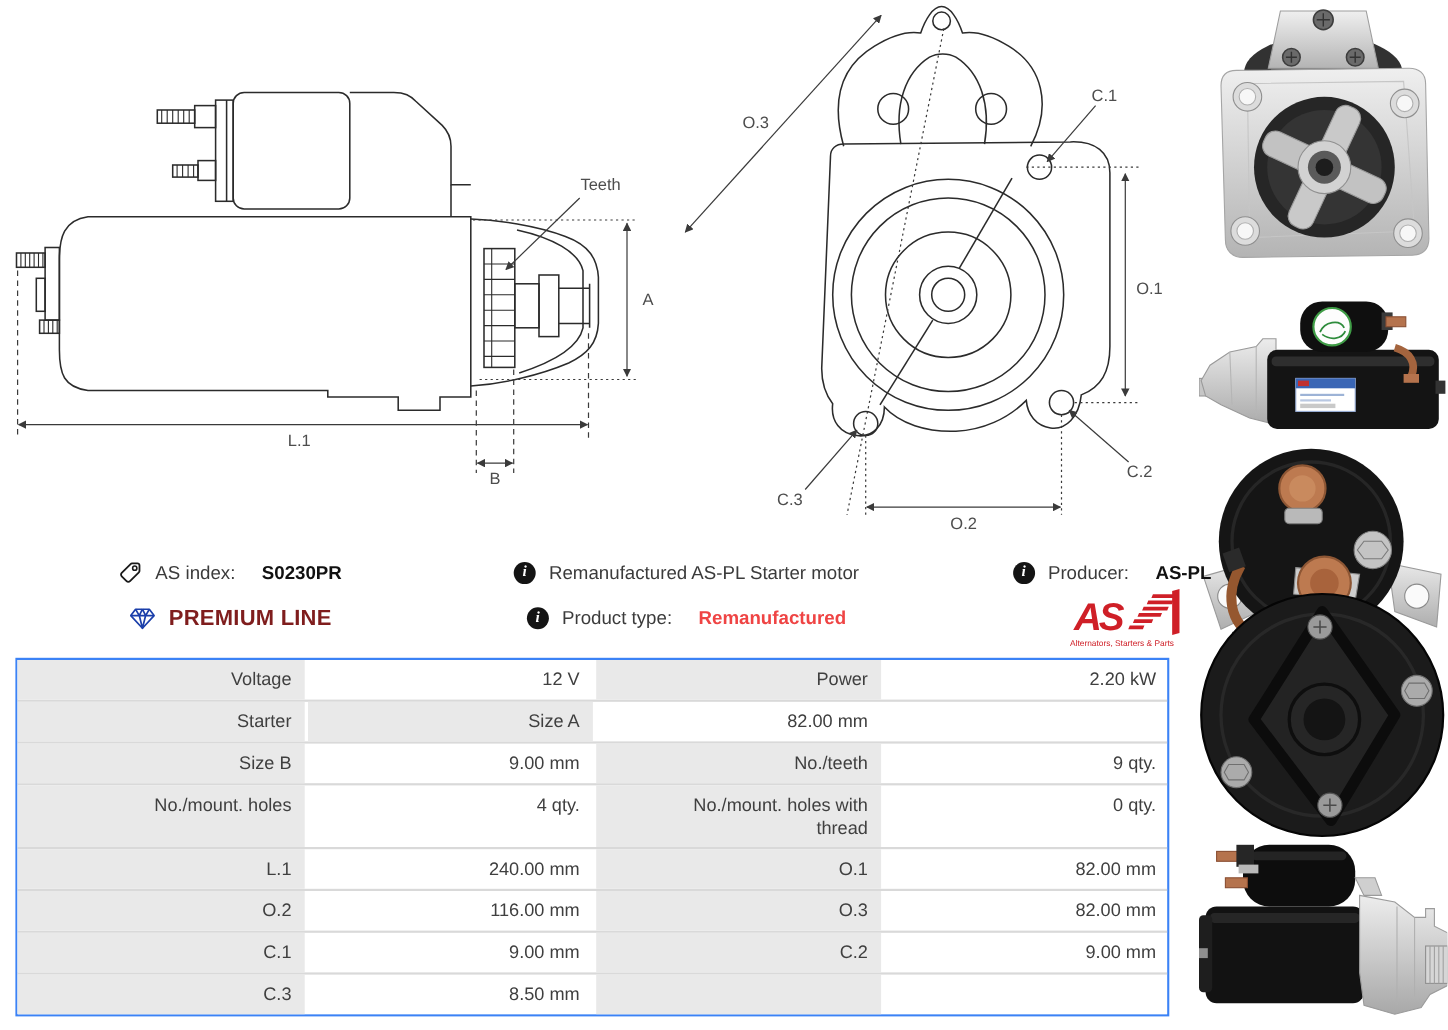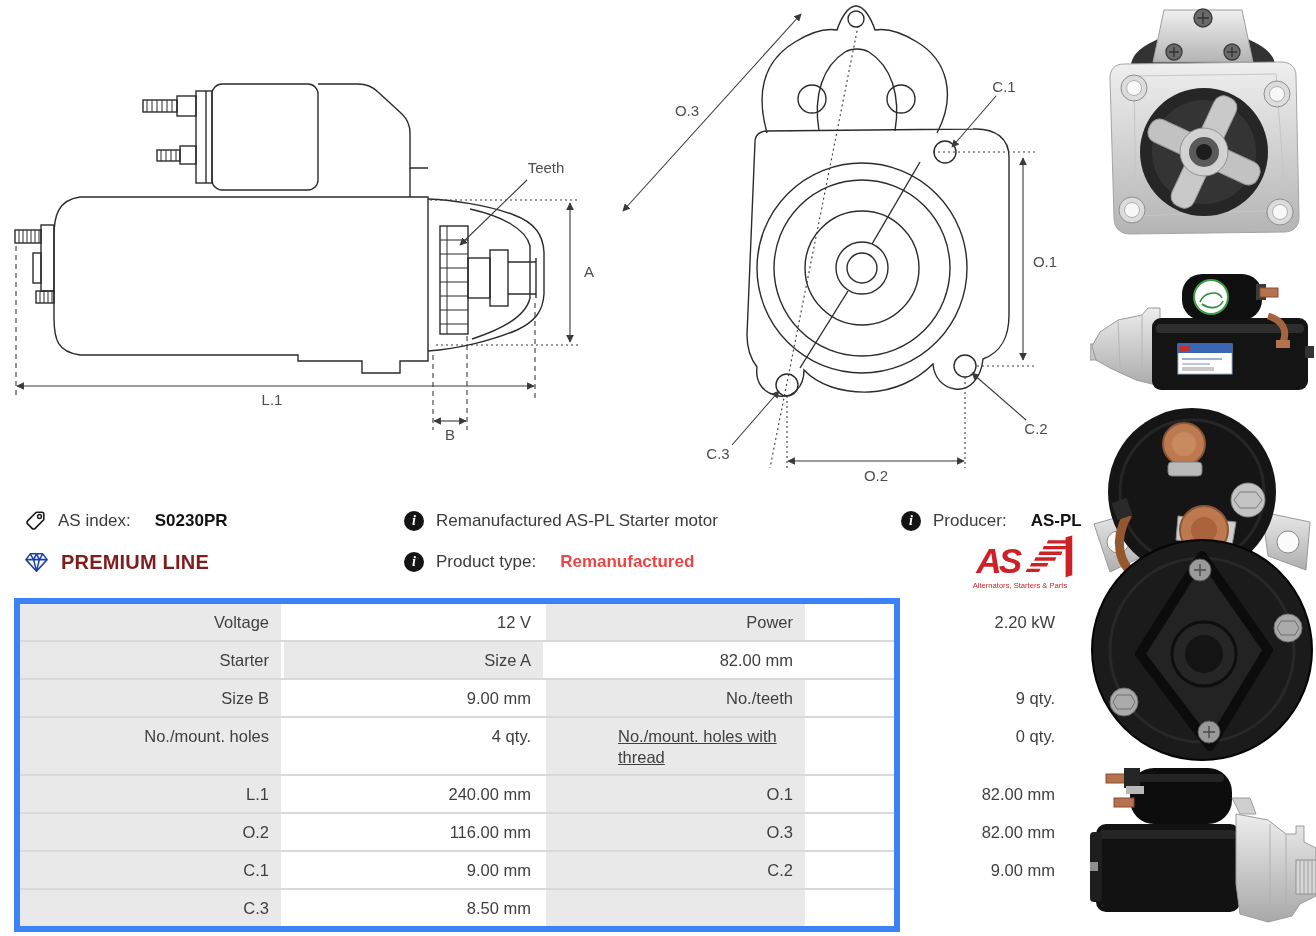--- a/index.html
+++ b/index.html
@@ -2,41 +2,41 @@
 <html><head>
 <meta charset="utf-8">
 <style>
   html,body{margin:0;padding:0;background:#fff;}
   .page{position:relative;width:1316px;height:936px;background:#fff;overflow:hidden;
         font-family:"Liberation Sans",sans-serif;color:#3b3b3b;}
   svg{display:block;}
   
   .info-col{position:absolute;top:506px;}
   .info-row{display:flex;align-items:center;height:30px;margin-bottom:11px;
-            font-size:17px;color:#3b3b3b;white-space:nowrap;}
+            font-size:17px;color:#3b3b3b;white-space:nowrap;justify-content:center;}
   .ic{margin-right:12px;display:inline-flex;align-items:center;}
   .iinfo{display:inline-flex;align-items:center;justify-content:center;
          width:20px;height:20px;border-radius:50%;background:#141414;color:#fff;
          font:italic bold 14px "Liberation Serif",serif;margin-right:12px;flex:none;}
   .ival{color:#111;margin-left:24px;font-weight:bold;}
   .premium{color:#7f1d1d;font-weight:bold;font-size:20px;letter-spacing:.2px;}
   .green{color:#ef4444;}
   .as-logo{position:absolute;left:963px;top:534px;width:114px;height:58px;}
   
-  .spec-table{position:absolute;left:14px;top:598px;width:886px;
-              border:6px solid #3b82f6;background:#fff;box-sizing:border-box;}
+  .spec-table{position:absolute;left:14px;top:598px;width:1049px;
+              border:2px solid #3b82f6;background:#fff;box-sizing:border-box;}
   .trow{display:grid;grid-template-columns:261px 259px 259px 259px;column-gap:3px;
         border-top:2px solid #d9d9d9;background:#fff;}
   .trow:first-child{border-top:none;}
   .cell{display:flex;align-items:center;justify-content:flex-end;text-align:right;
         padding:0 12px;font-size:16.5px;color:#3f3f3f;min-height:36px;box-sizing:border-box;
         line-height:1.25;}
   .cell.lab{background:#e9e9e9;}
   .trow--tall .cell{min-height:56px;align-items:flex-start;padding-top:8px;}
-  .wrap-narrow{display:inline-block;width:175px;text-align:left;text-decoration:underline;}
+  .wrap-narrow{display:inline-block;width:175px;text-align:right;}
   
   .abs{position:absolute;}
 </style>
 </head>
 <body>
 
 <div class="page">
 
   <svg class="abs" viewBox="0 0 610 470" style="left:0;top:0;width:610px;height:470px">
     <defs>

